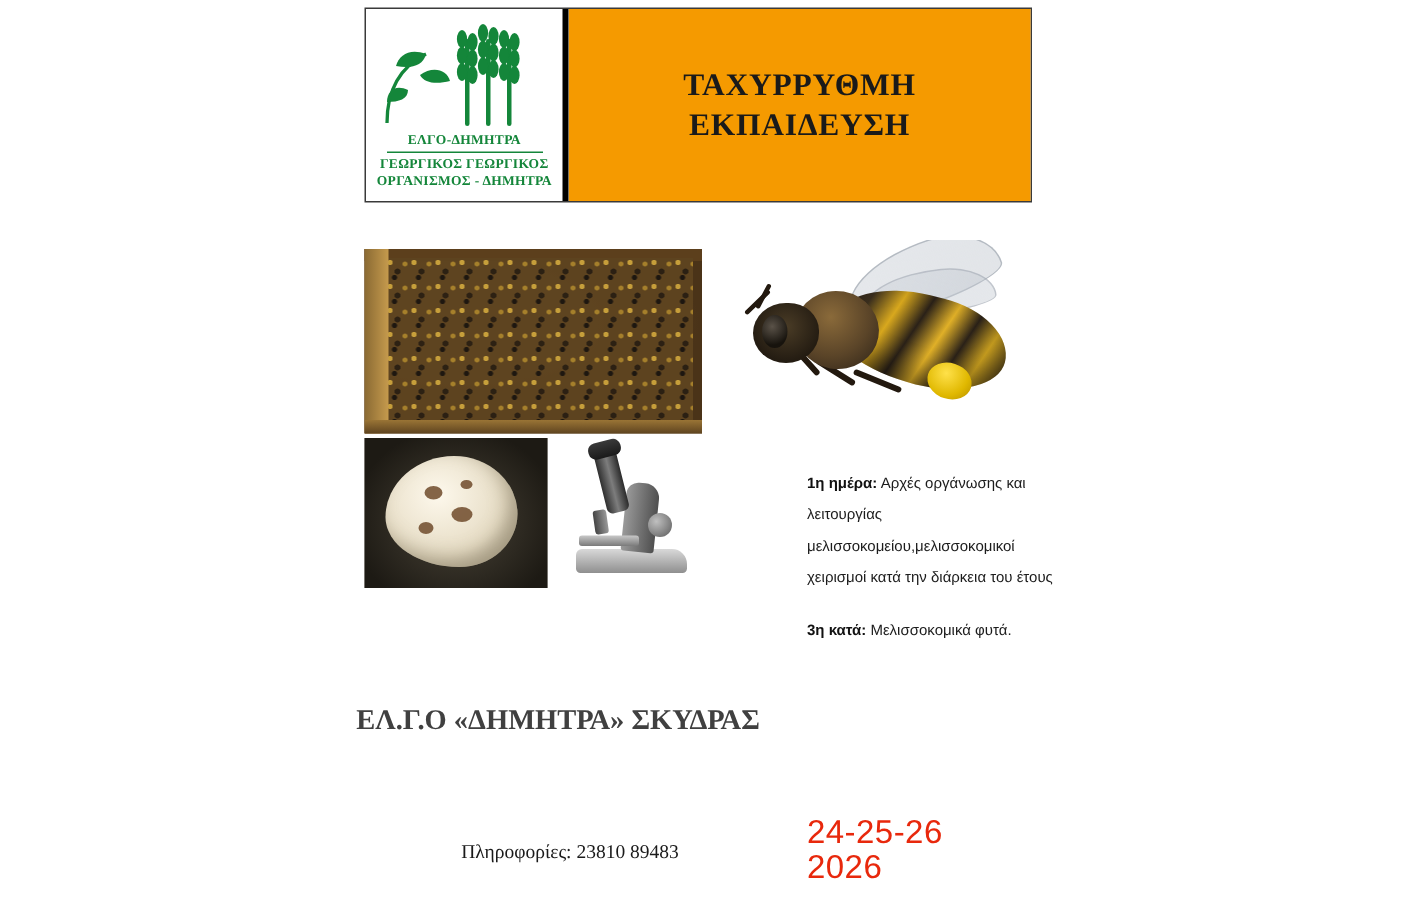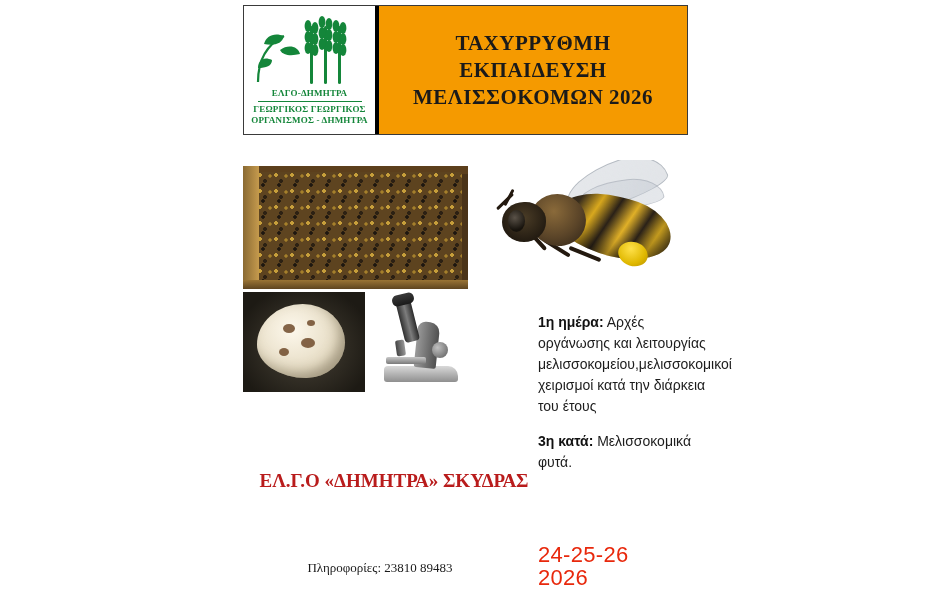--- a/index.html
+++ b/index.html
@@ -259,21 +259,21 @@
     border-radius: 2px;
   }
 
   
   .program {
     position: absolute;
     left: 538px;
     top: 312px;
     width: 168px;
     font-family: "Liberation Sans", sans-serif;
-    font-size: 14px;
+    font-size: 10px;
     line-height: 21px;
     color: #1c1c1c;
   }
   .program p { margin: 0 0 14px 0; }
   .day-label { font-weight: bold; color: #111111; }
 
   
   .dates {
     position: absolute;
     left: 538px;
@@ -281,28 +281,28 @@
     font-family: "Liberation Sans", sans-serif;
     font-size: 22px;
     line-height: 23px;
     color: #e8280c;
     letter-spacing: 0.3px;
   }
 
   
   .venue {
     position: absolute;
-    left: 219px;
+    left: 197px;
     top: 470px;
     width: 350px;
     text-align: center;
     font-family: "Liberation Serif", serif;
     font-weight: bold;
     font-size: 19px;
-    color: #b91c1c;
+    color: #404040;
   }
   .addr {
     position: absolute;
     left: 205px;
     top: 504px;
     width: 350px;
     text-align: center;
     font-family: "Liberation Serif", serif;
     font-size: 13px;
     color: #1a1a1a;
@@ -367,21 +367,20 @@
       </div>
       <div class="logo-text">ΕΛΓΟ-ΔΗΜΗΤΡΑ</div>
       <div class="logo-sep"></div>
       <div class="logo-text">ΓΕΩΡΓΙΚΟΣ ΓΕΩΡΓΙΚΟΣ</div>
       <div class="logo-text">ΟΡΓΑΝΙΣΜΟΣ - ΔΗΜΗΤΡΑ</div>
     </div>
 
     <div class="title-box">
       <div class="title-line">ΤΑΧΥΡΡΥΘΜΗ</div>
       <div class="title-line">ΕΚΠΑΙΔΕΥΣΗ</div>
-      <div class="title-line">ΜΕΛΙΣΣΟΚΟΜΩΝ 2026</div>
     </div>
   </div>
 
   <div class="img-hive">
     <div class="hive-frame"></div>
     <div class="bee-mass"></div>
     <div class="hive-wood-l"></div>
     <div class="hive-wood-b"></div>
   </div>
 

